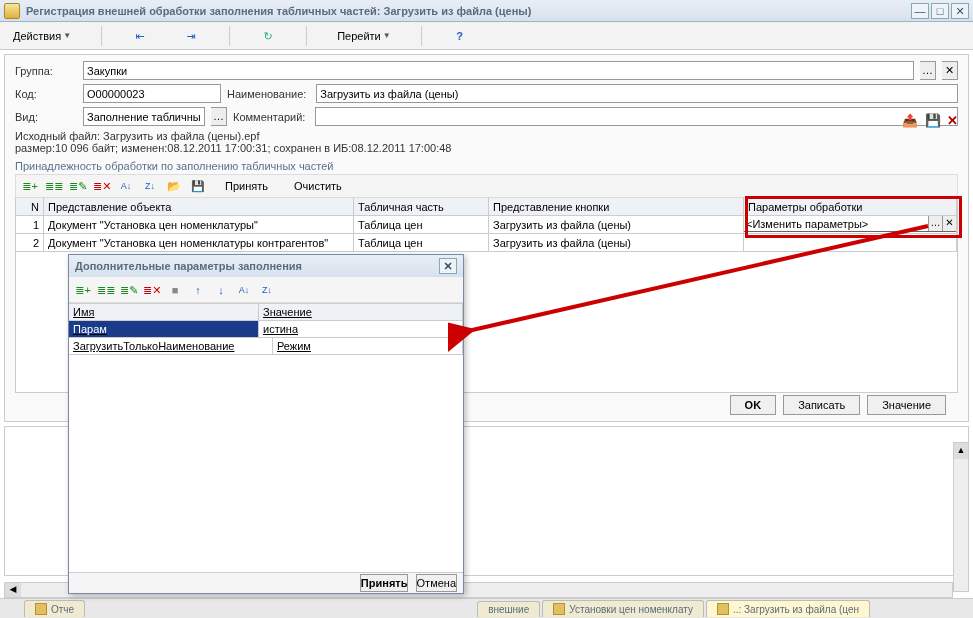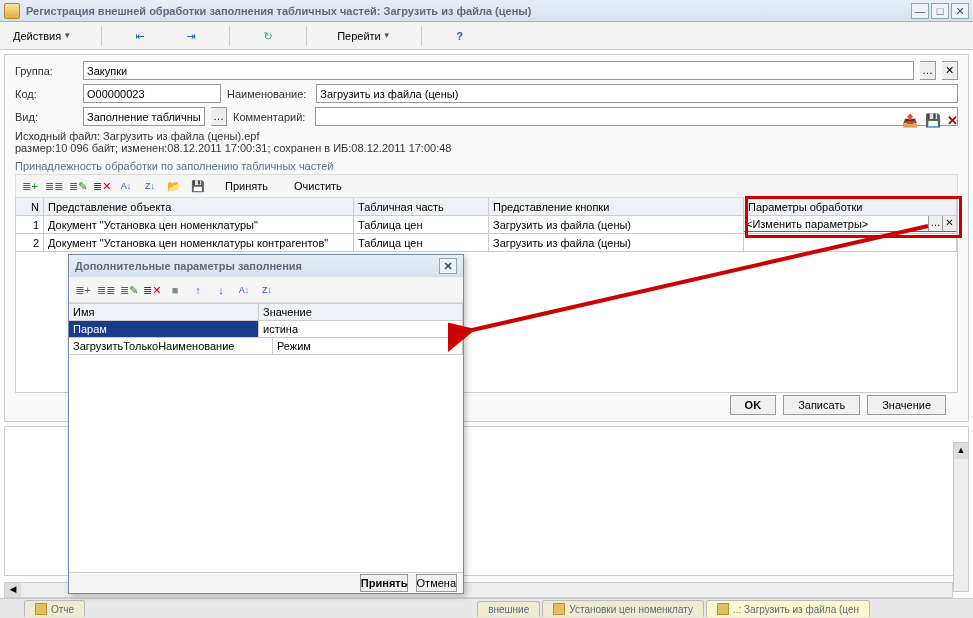--- a/index.html
+++ b/index.html
@@ -145,21 +145,21 @@
   }
   .dialog .dtitle {
     background:linear-gradient(#e8eef6,#d7e1ee);
     padding:3px 6px; display:flex; align-items:center;
     color:#5a6b80; font-weight:bold;
   }
   .dialog .dtitle .spacer { flex:1; }
   .dialog .dtitle .xbtn { width:18px;height:16px;border:1px solid #8aa;background:#eef3f8;text-align:center;line-height:14px;cursor:pointer;color:#356; }
   .dialog .dtoolbar { height:26px; display:flex; align-items:center; gap:3px; padding:0 4px; background:#f5f5f5; border-bottom:1px solid #ddd; }
   .dialog .dtoolbar .tbtn { width:20px;height:20px;text-align:center;line-height:18px;border:1px solid transparent;cursor:pointer; }
-  .dialog .dgrid { flex:1; border-top:1px solid #ccc; overflow:hidden; }
+  .dialog .dgrid { flex:1; border-top:1px solid #ccc; overflow:hidden;text-decoration:underline; }
   .dialog .dhead, .dialog .drow { display:flex; }
   .dialog .dhead .dh, .dialog .drow .dc { border-right:1px solid #ccc; border-bottom:1px solid #ccc; padding:2px 4px; height:17px; line-height:13px; }
   .dialog .dhead { background:#eef1f5; }
   .dcol-name { width:190px; }
   .dcol-val { flex:1; }
   .dialog .drow.selected .dc:first-child { background:#1a3a8a; color:#fff; }
   .dialog .dfooter { border-top:1px solid #ccc; padding:4px 6px; text-align:right; background:#f5f5f5; }
   .dialog .dfooter .fbtn { padding:2px 0; border:1px solid #999; background:#f0f0f0; cursor:pointer; margin-left:4px; }
   .dialog .dfooter .fbtn.primary { font-weight:bold; }
   

